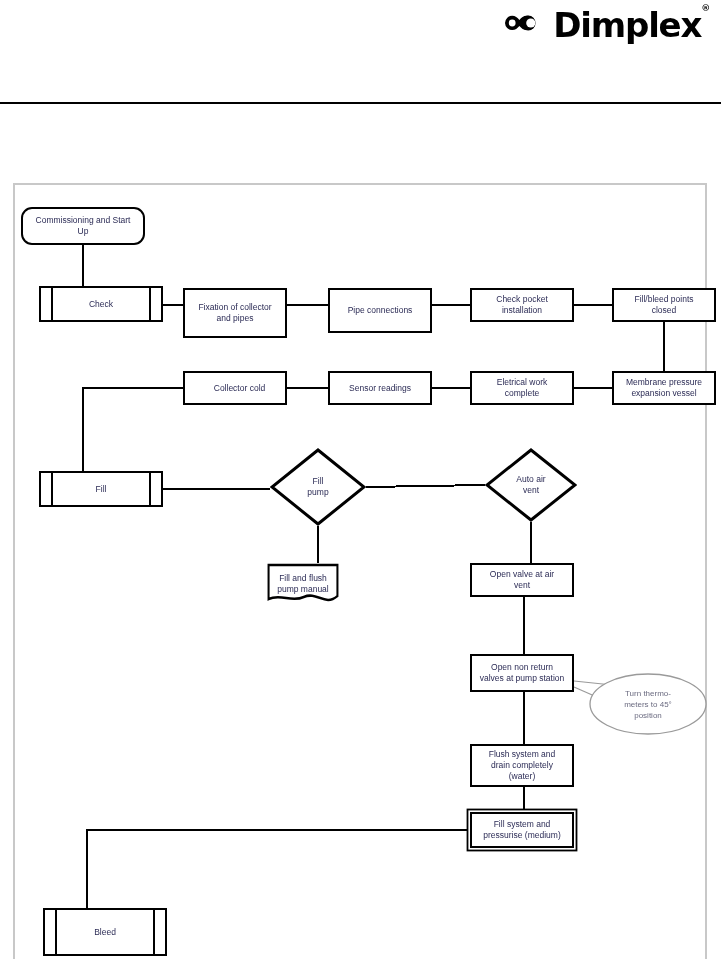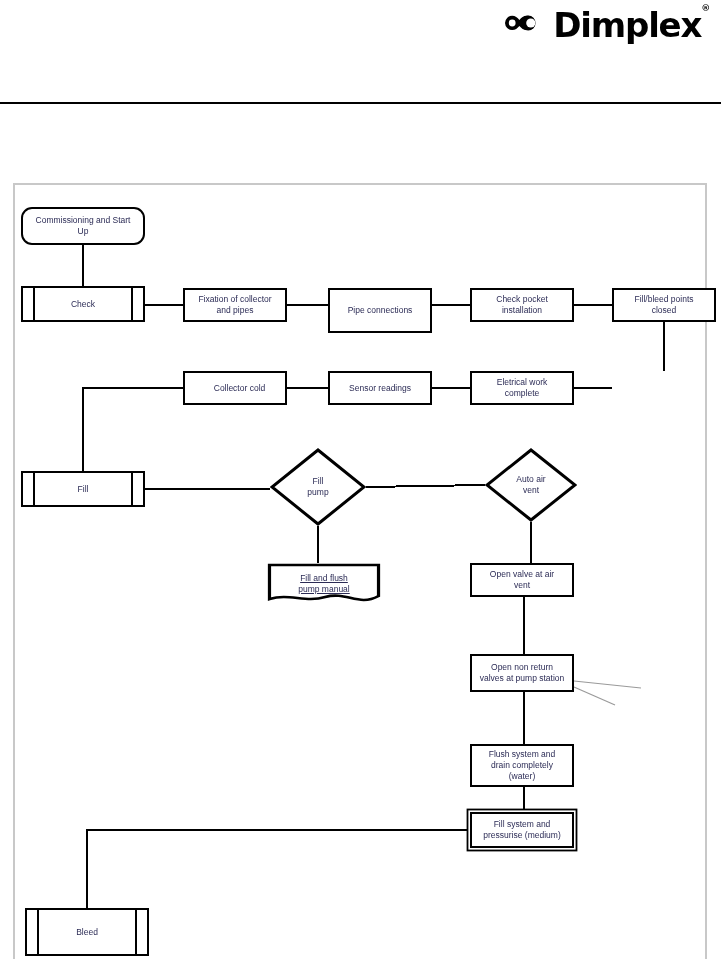--- a/index.html
+++ b/index.html
@@ -46,21 +46,21 @@
   }
   .node .lbl{ display:block; padding:0 4px; white-space:pre-line; }
 
   
   .n-terminal{ border:2.5px solid #000; border-radius:11px; }
   
   .n-process{ border:2.2px solid #000; }
   
   .n-process-strong{ border:2.2px solid #000; box-shadow:0 0 0 1.6px #fff,0 0 0 3.4px #000;justify-content:center; }
   
-  .n-predef{ border:2.4px solid #000; }
+  .n-predef{ border:2.4px solid #000;margin-left:18px; }
   .n-predef::before,.n-predef::after{
     content:""; position:absolute; top:0; bottom:0; width:2px; background:#000;
   }
   .n-predef::before{ left:10px; }
   .n-predef::after{ right:10px; }
 
   
   .n-decision{ background:transparent; border:none; }
   .n-decision .dia{
     position:absolute; left:0; top:0; width:100%; height:100%;
@@ -73,35 +73,35 @@
   .n-doc .lbl{ position:relative; z-index:2; }
 
   
   .n-callout{ background:transparent; border:none; color:#6b6b80; }
   .n-callout .oval{ position:absolute; left:0; top:0; width:100%; height:100%; }
   .n-callout .lbl{ position:relative; z-index:2; font-size:8px; line-height:11px;}
 
   
   #node-commissioning{ left:6px;  top:22px;  width:124px; height:38px; }
   #node-check{        left:6px;  top:101px; width:124px; height:36px; }
-  #node-fixation{     left:168px;top:103px; width:104px; height:34px; }
+  #node-fixation{     left:168px;top:103px; width:104px; height:50px; }
   #node-pipe{         left:313px;top:103px; width:104px; height:45px; }
   #node-sensorpocket{ left:455px;top:103px; width:104px; height:34px; }
   #node-fillbleed{    left:597px;top:103px; width:104px; height:34px; }
 
   #node-membrane{     left:597px;top:186px; width:104px; height:34px; }
   #node-electrical{   left:455px;top:186px; width:104px; height:34px; }
   #node-sensorread{   left:313px;top:186px; width:104px; height:34px; }
   #node-collectorcold{left:168px;top:186px; width:104px; height:34px;padding-left:9px; }
 
   #node-fill{         left:6px;  top:286px; width:124px; height:36px; }
   #node-fillpump{     left:255px;top:263px; width:96px;  height:78px; }
   #node-autoairvent{  left:470px;top:263px; width:92px;  height:74px; }
 
-  #node-fillflushman{ left:252px;top:378px; width:114px;  height:42px;text-decoration:underline; }
+  #node-fillflushman{ left:252px;top:378px; width:72px;  height:42px; }
   #node-openvalve{    left:455px;top:378px; width:104px; height:34px; }
   #node-opennonreturn{left:455px;top:469px; width:104px; height:38px; }
   #node-callout{      left:573px;top:487px; width:120px; height:64px; }
   #node-flush{        left:455px;top:559px; width:104px; height:43px; }
   #node-fillsystem{   left:455px;top:627px; width:104px; height:36px; }
   #node-bleed{        left:10px; top:723px; width:124px; height:48px; }
 </style>
 </head>
 <body>
 
@@ -184,20 +184,24 @@
   <div class="node n-process" id="node-sensorpocket">
     <span class="lbl">Check pocket
 installation</span>
   </div>
 
   <div class="node n-process" id="node-fillbleed">
     <span class="lbl">Fill/bleed points
 closed</span>
   </div>
 
+  <div class="node n-process" id="node-membrane">
+    <span class="lbl">Membrane pressure
+expansion vessel</span>
+  </div>
 
   <div class="node n-process" id="node-electrical">
     <span class="lbl">Eletrical work
 complete</span>
   </div>
 
   <div class="node n-process" id="node-sensorread">
     <span class="lbl">Sensor readings</span>
   </div>
 
@@ -236,20 +240,28 @@
   <div class="node n-process" id="node-openvalve">
     <span class="lbl">Open valve at air
 vent</span>
   </div>
 
   <div class="node n-process" id="node-opennonreturn">
     <span class="lbl">Open non return
 valves at pump station</span>
   </div>
 
+  <div class="node n-callout" id="node-callout">
+    <svg class="oval" viewBox="0 0 120 64" preserveAspectRatio="none">
+      <ellipse cx="60" cy="32" rx="58" ry="30" fill="#fff" stroke="#9a9a9a" stroke-width="1.3"></ellipse>
+    </svg>
+    <span class="lbl">Turn thermo-
+meters to 45°
+position</span>
+  </div>
 
   <div class="node n-process" id="node-flush">
     <span class="lbl">Flush system and
 drain completely
 (water)</span>
   </div>
 
   <div class="node n-process-strong" id="node-fillsystem">
     <span class="lbl">Fill system and
 pressurise (medium)</span>

